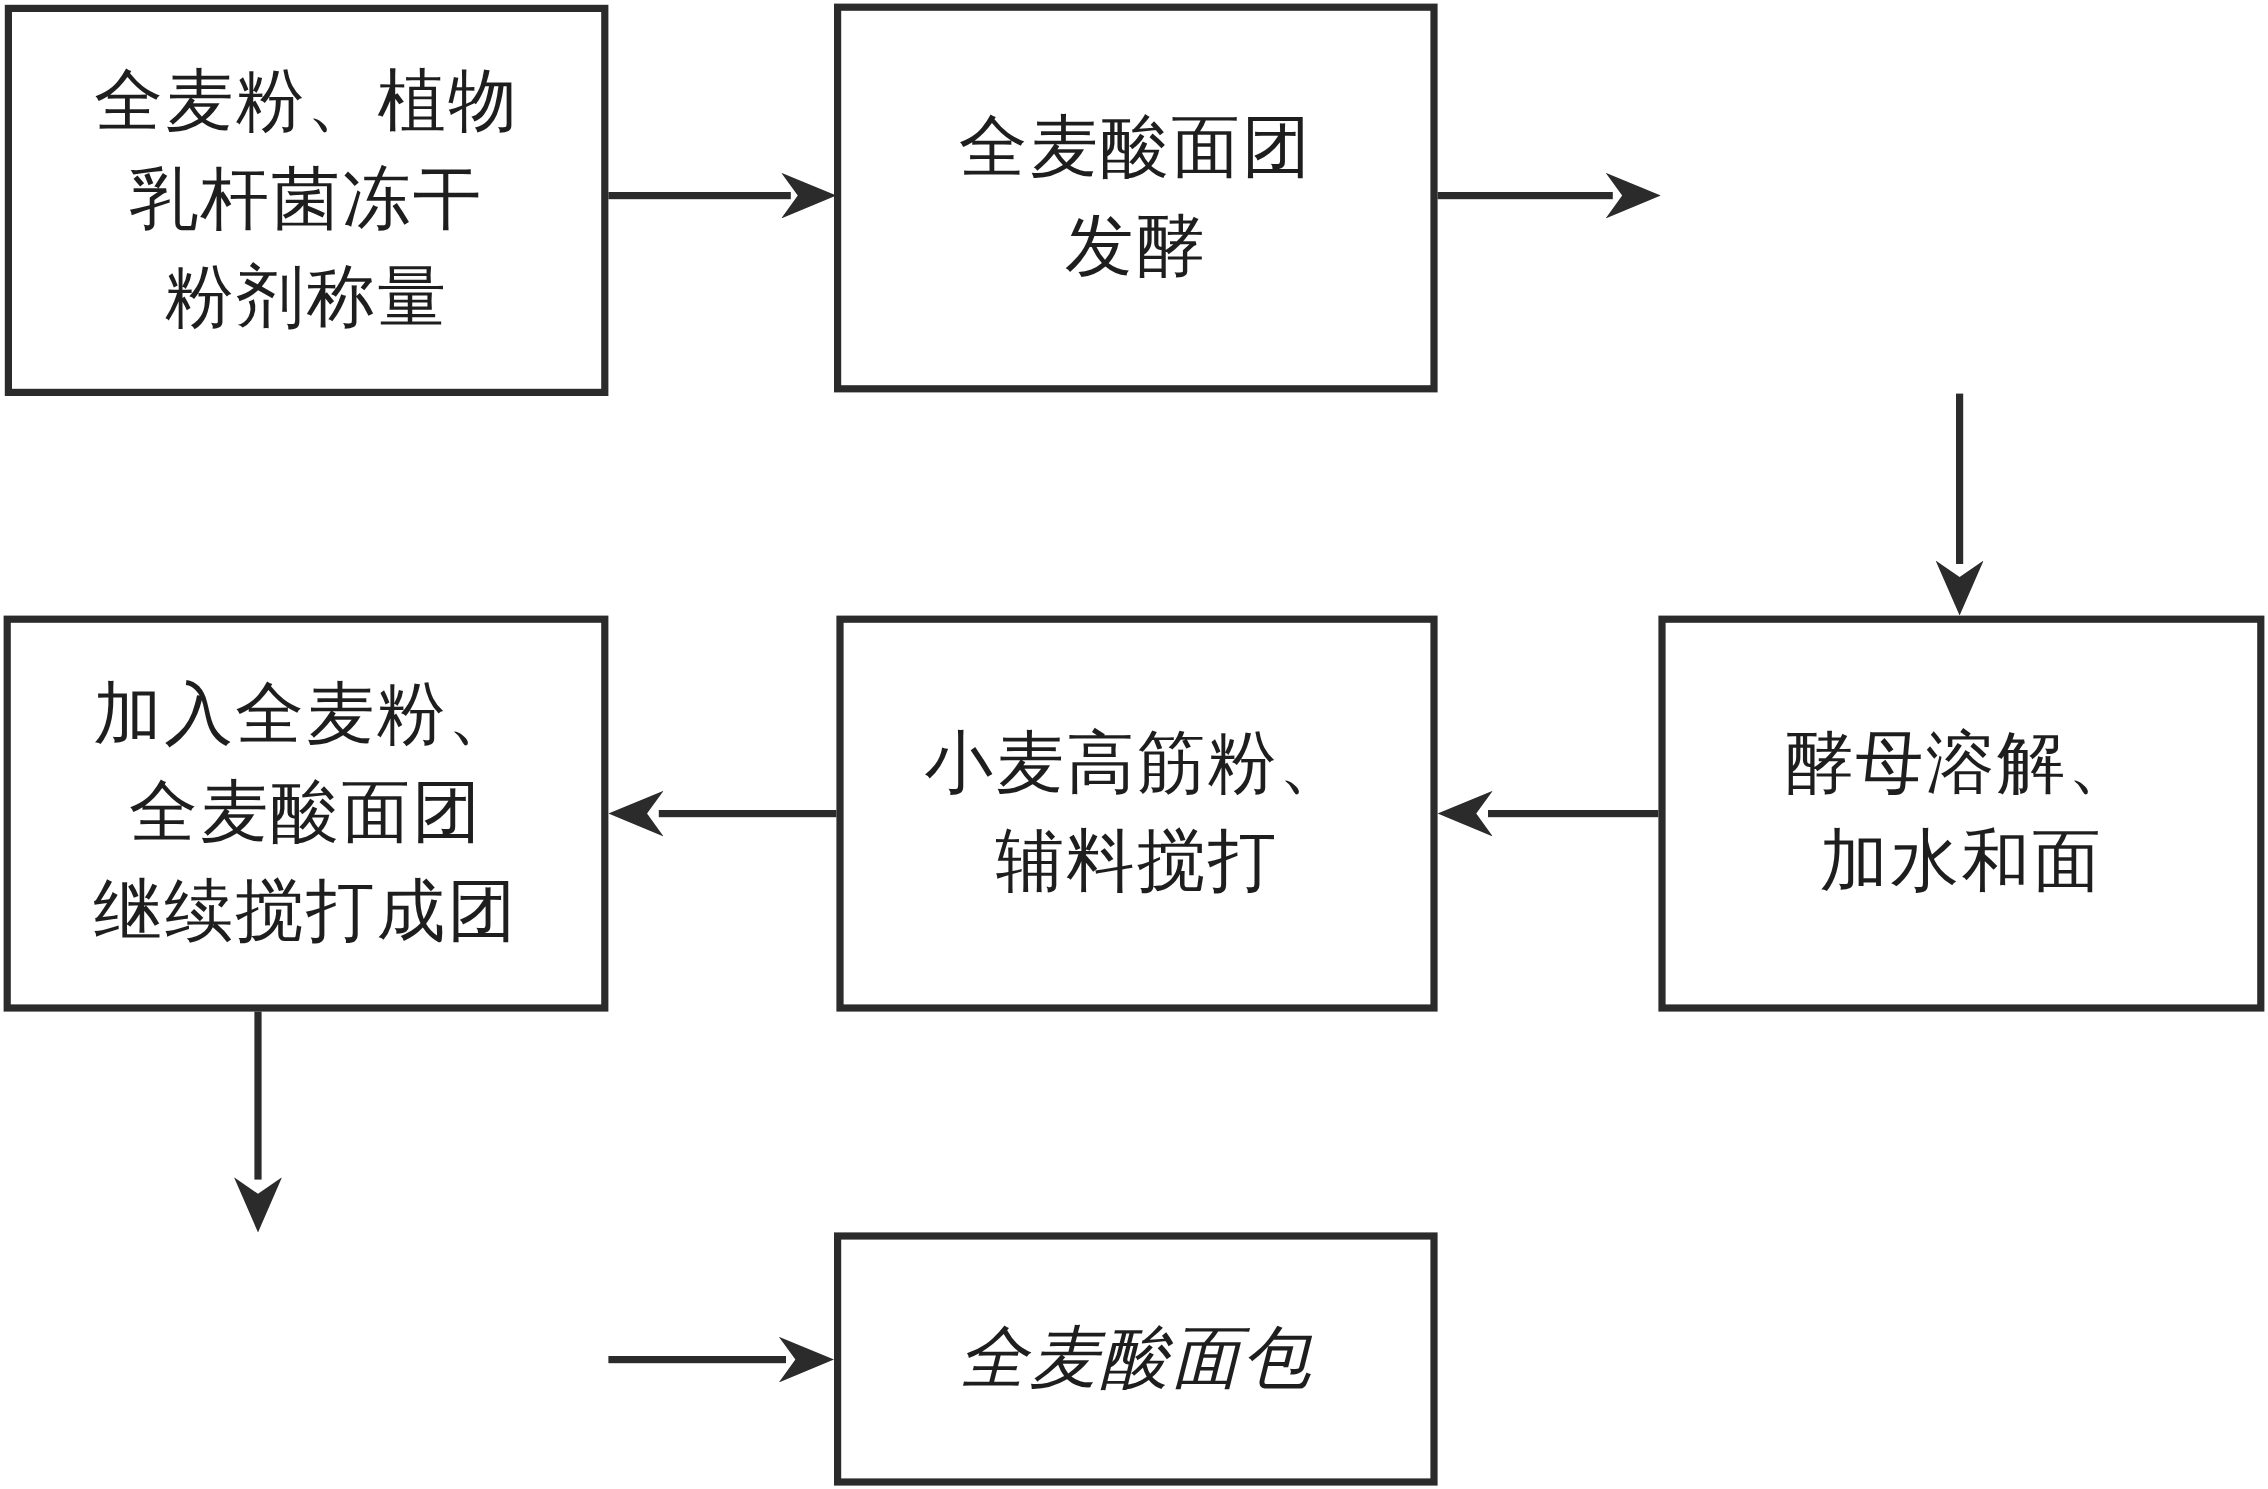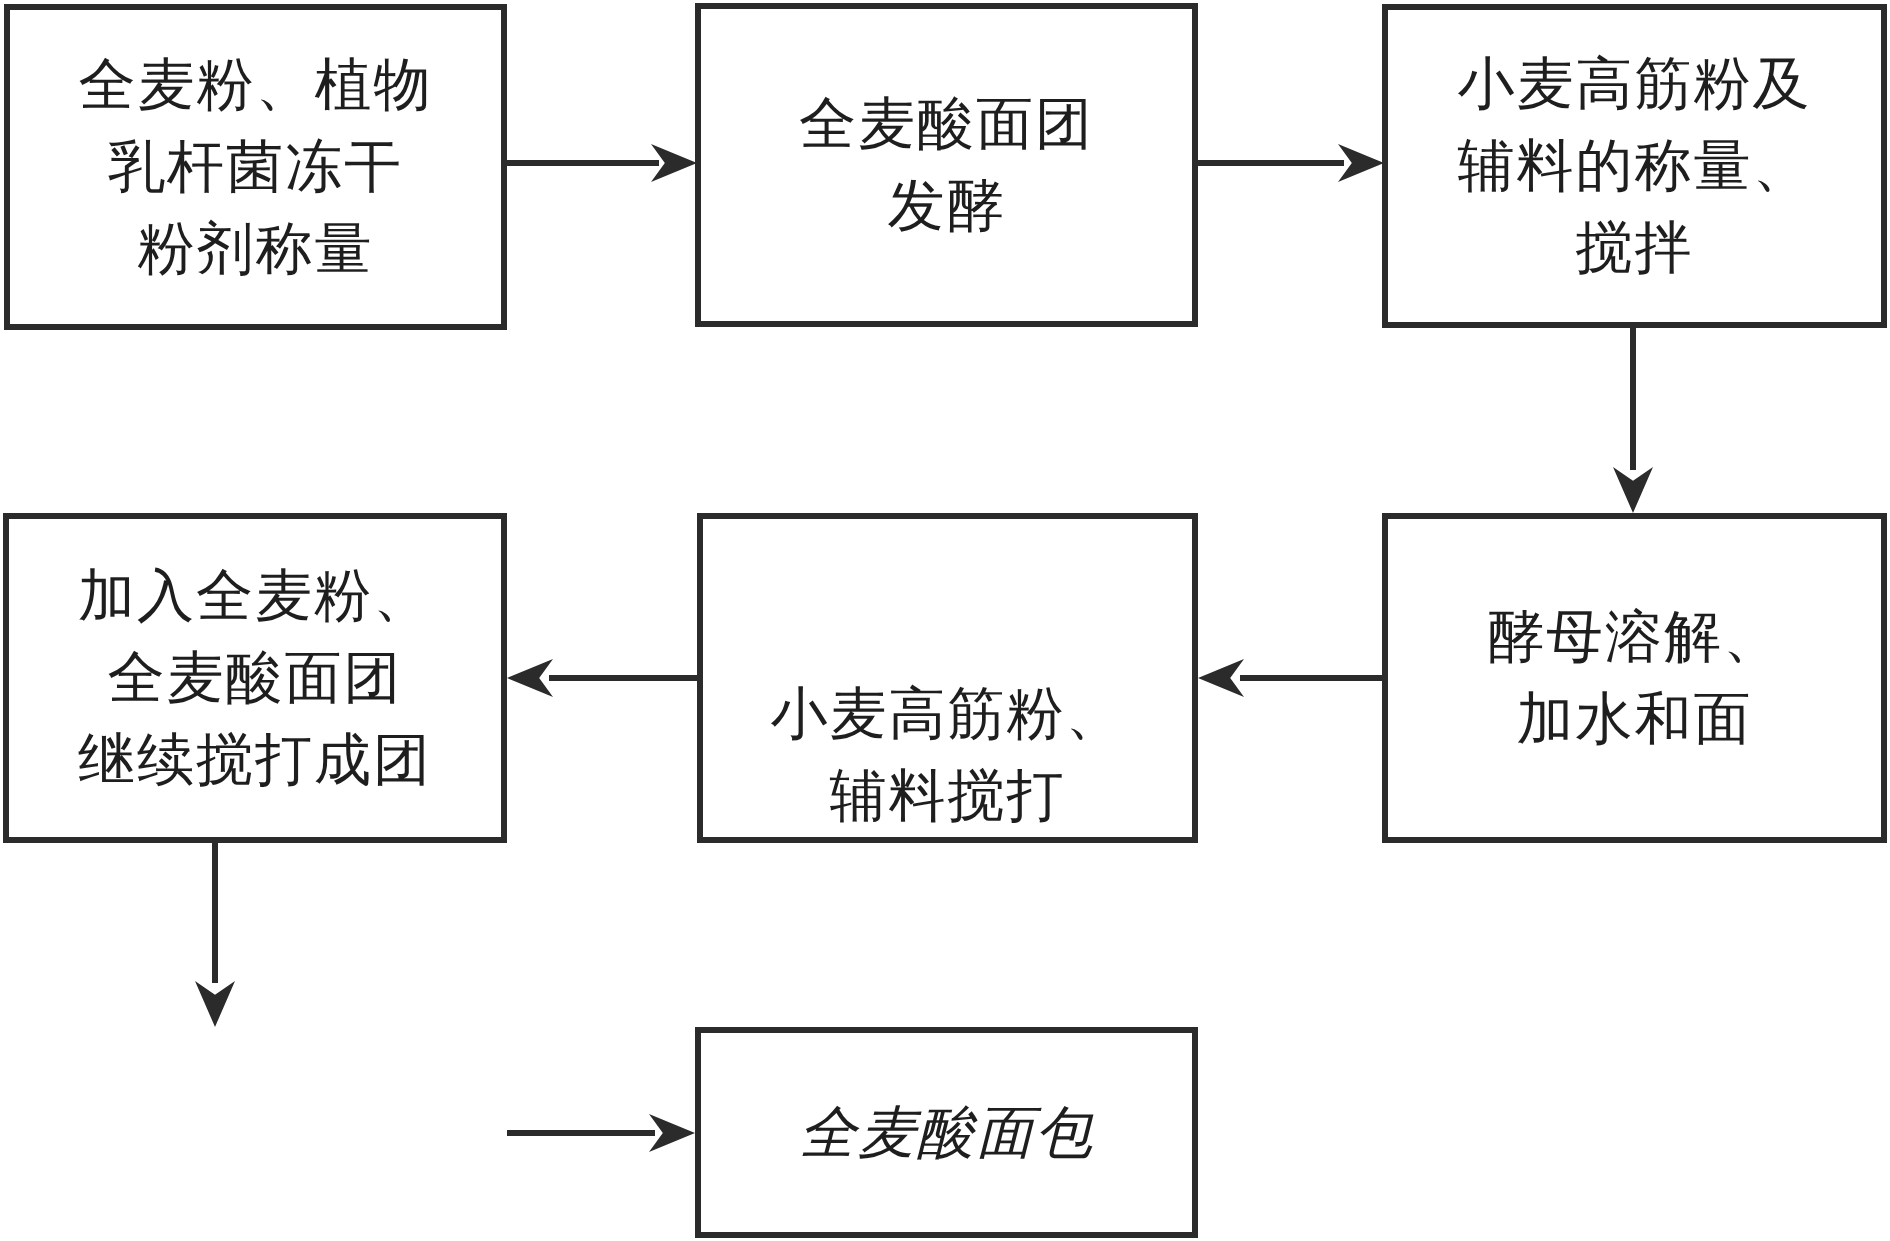--- a/index.html
+++ b/index.html
@@ -41,43 +41,38 @@
   }
   .head-right { clip-path: polygon(100% 50%, 0 0, 30% 50%, 0 100%); }
   .head-left  { clip-path: polygon(0 50%, 100% 0, 70% 50%, 100% 100%); }
   .head-down  { clip-path: polygon(50% 100%, 0 0, 50% 30%, 100% 0); }
 
   
   #n1 { left: 4px;    top: 4px;    width: 503px; height: 326px; }
   #n2 { left: 695px;  top: 3px;    width: 503px; height: 324px; }
   #n3 { left: 1382px; top: 4px;    width: 505px; height: 324px; }
   #n4 { left: 3px;    top: 513px;  width: 504px; height: 330px; }
-  #n5 { left: 697px;  top: 513px;  width: 501px; height: 330px; justify-content: flex-end; }
+  #n5 { left: 697px;  top: 513px;  width: 501px; height: 330px; }
   #n6 { left: 1382px; top: 513px;  width: 505px; height: 330px; }
   #n7 { left: 3px;    top: 1027px; width: 504px; height: 211px; }
   #n8 { left: 695px;  top: 1027px; width: 503px; height: 211px; font-style: italic; }
 </style>
 </head>
 <body>
 
 <div class="canvas">
 
   <div class="node" id="n1">
     <div>全麦粉、植物</div>
     <div>乳杆菌冻干</div>
     <div>粉剂称量</div>
   </div>
   <div class="node" id="n2">
     <div>全麦酸面团</div>
     <div>发酵</div>
-  </div>
-  <div class="node" id="n3">
-    <div>小麦高筋粉及</div>
-    <div>辅料的称量、</div>
-    <div>搅拌</div>
   </div>
 
   <div class="node" id="n4">
     <div>加入全麦粉、</div>
     <div>全麦酸面团</div>
     <div>继续搅打成团</div>
   </div>
   <div class="node" id="n5">
     <div>小麦高筋粉、</div>
     <div>辅料搅打</div>

